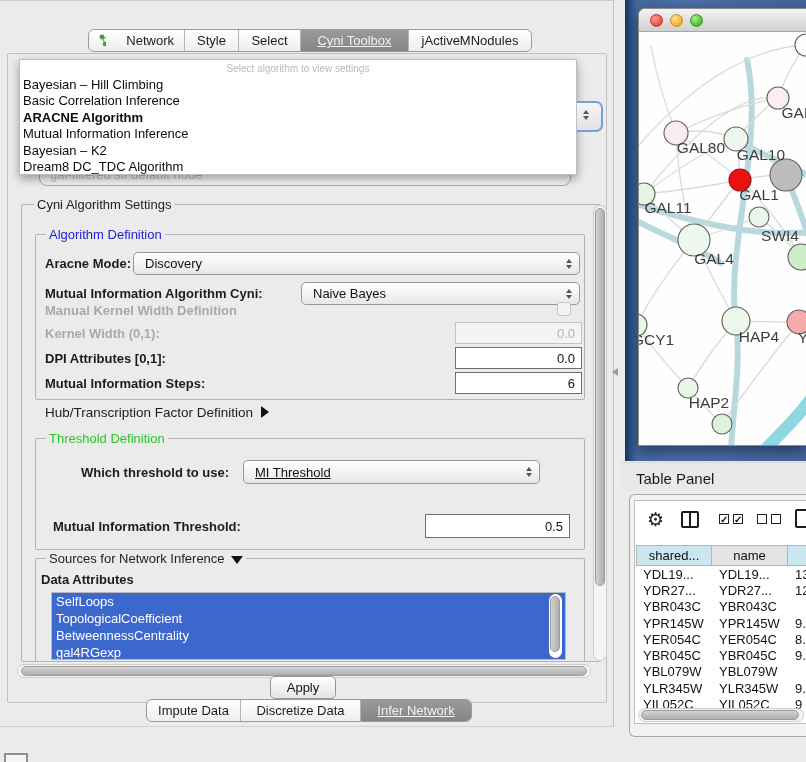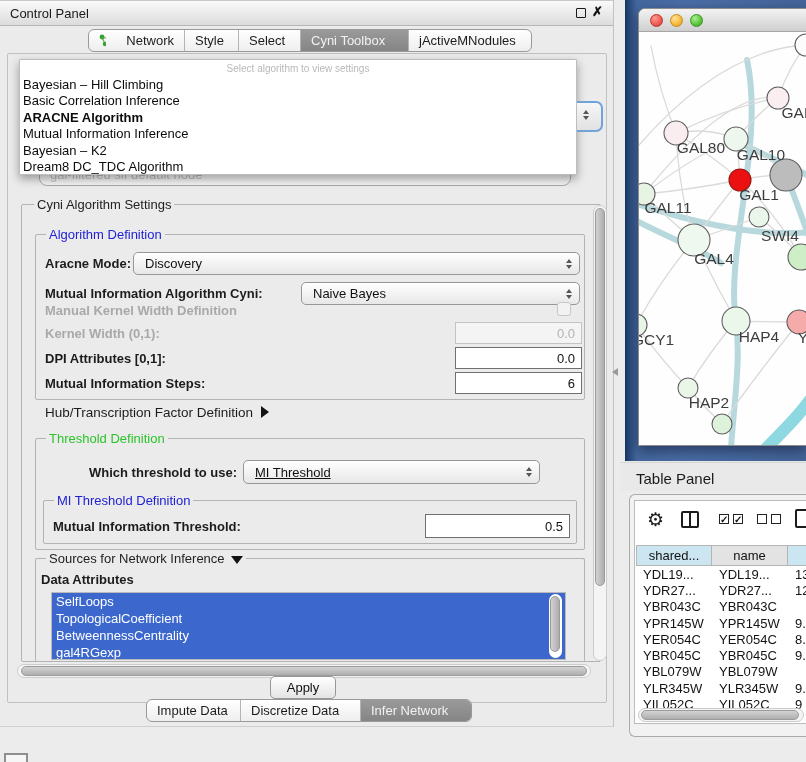--- a/index.html
+++ b/index.html
@@ -13,24 +13,24 @@
     border-top:1px solid #c9c9c9; border-right:1px solid #c2c2c2; border-bottom:1px solid #cfcfcf; }
   .cp-titlebar { left:0; top:0; width:100%; height:25px;
     background:linear-gradient(180deg,#fafafa,#dcdcdc); border-bottom:1px solid #b6b6b6; }
   .cp-title { left:10px; top:5px; font-size:13px; color:#1a1a1a; }
   .float-icon { left:576px; top:7px; width:10px; height:10px; border:1.6px solid #1a1a1a; border-radius:1px; }
   .close-icon { left:592px; top:3px; font-size:13px; font-weight:bold; color:#111; }
 
   
   .seg-bar { height:23px; display:flex; border:1px solid #9a9a9a; border-radius:6px;
     background:linear-gradient(180deg,#ffffff,#eeeeee); overflow:hidden; }
-  .seg { display:flex; align-items:center; font-size:13px; color:#1c1c1c;
+  .seg { display:flex; align-items:center; justify-content:center; font-size:13px; color:#1c1c1c;
     border-right:1px solid #b4b4b4; padding:8px 10px; white-space:nowrap; gap:20px; }
   .seg:last-child { border-right:none; }
-  .seg.sel { background:linear-gradient(180deg,#9a9a9a,#858585); color:#f2f2f2; }
+  .seg.sel { background:linear-gradient(180deg,#9a9a9a,#858585); color:#f2f2f2;text-decoration:underline; }
 
   
   .cp-body { left:7px; top:52px; width:600px; height:650px; background:#ebebeb;
     border:1px solid #c0c0c0; border-radius:2px; }
 
   
   .grp { position:absolute; border:1px solid #b3b3b3; border-radius:2px; }
   .grp-legend { position:absolute; top:-8px; background:#ebebeb; padding:0 3px; font-size:13px;
     color:#222; white-space:nowrap; }
   .legend-blue { color:#2121d6; }
@@ -130,25 +130,20 @@
   .divider-arrow { left:612px; top:368px; width:0; height:0; border-top:4px solid transparent;
     border-bottom:4px solid transparent; border-right:6px solid #9a9a9a; }
   .corner-partial { left:4px; top:753px; width:24px; height:14px; border:2px solid #8f8f8f; background:#f6f6f6; }
 </style>
 </head>
 <body>
 
 <div id="root">
 
   <div class="abs cp-window">
-    <div class="abs cp-titlebar">
-      <div class="abs cp-title">Control Panel</div>
-      <div class="abs float-icon"></div>
-      <div class="abs close-icon">✗</div>
-    </div>
 
     <div class="abs seg-bar" id="top-tabs" style="left:88px; top:28px;">
         <div class="seg" style="width: 96px;">
           <svg width="13" height="13">
             <line x1="3" y1="3" x2="10" y2="5" stroke="#6aa84f" stroke-width="1.2"></line>
             <line x1="3" y1="3" x2="6" y2="10" stroke="#6aa84f" stroke-width="1.2"></line>
             <circle cx="3" cy="3" r="2.4" fill="#35a335"></circle>
             <circle cx="10" cy="5" r="2.2" fill="#35a335"></circle>
             <circle cx="6" cy="10" r="2.2" fill="#35a335"></circle>
           </svg>
@@ -214,32 +209,29 @@
         <span>6</span>
       </div>
 
       <div class="lbl" style="left:37px; top:351px; font-weight:normal; font-size:13.5px;">
         <span>Hub/Transcription Factor Definition</span><span class="disc-tri-r"></span>
       </div>
 
       <div class="grp" style="left:27px; top:384px; width:550px; height:112px;">
         <span class="grp-legend legend-green" style="left:10px;">Threshold Definition</span>
       </div>
-      <div class="lbl" style="left:81px; top:411px;">Which threshold to use:</div>
+      <div class="lbl" style="left:73px; top:411px;">Which threshold to use:</div>
       <div class="combo" style="left:235px; top:406px; width:297px; height:24px;text-decoration:underline;">
         <span>MI Threshold</span>
         <span class="arrows">
             <span class="tri-up"></span>
             <span class="tri-dn"></span>
           </span>
       </div>
 
-      <div class="grp" style="left:35px; top:446px; width:534px; height:44px;">
-        <span class="grp-legend legend-blue" style="left:10px;">MI Threshold Definition</span>
-      </div>
       <div class="lbl" style="left:45px; top:465px;">Mutual Information Threshold:</div>
       <div class="field" style="left:417px; top:460px; width:145px; height:24px;">
         <span>0.5</span>
       </div>
 
       <div class="grp" style="left:27px; top:504px; width:550px; height:104px; border-bottom:none;">
         <span class="grp-legend" style="left:10px;"><span>Sources for Network Inference</span><span class="disc-tri-d"></span></span>
       </div>
       <div class="lbl" style="left:33px; top:518px;">Data Attributes</div>
       <div class="attr-list" style="left:43px; top:538px; width:515px; height:68px;" id="attr-list">

